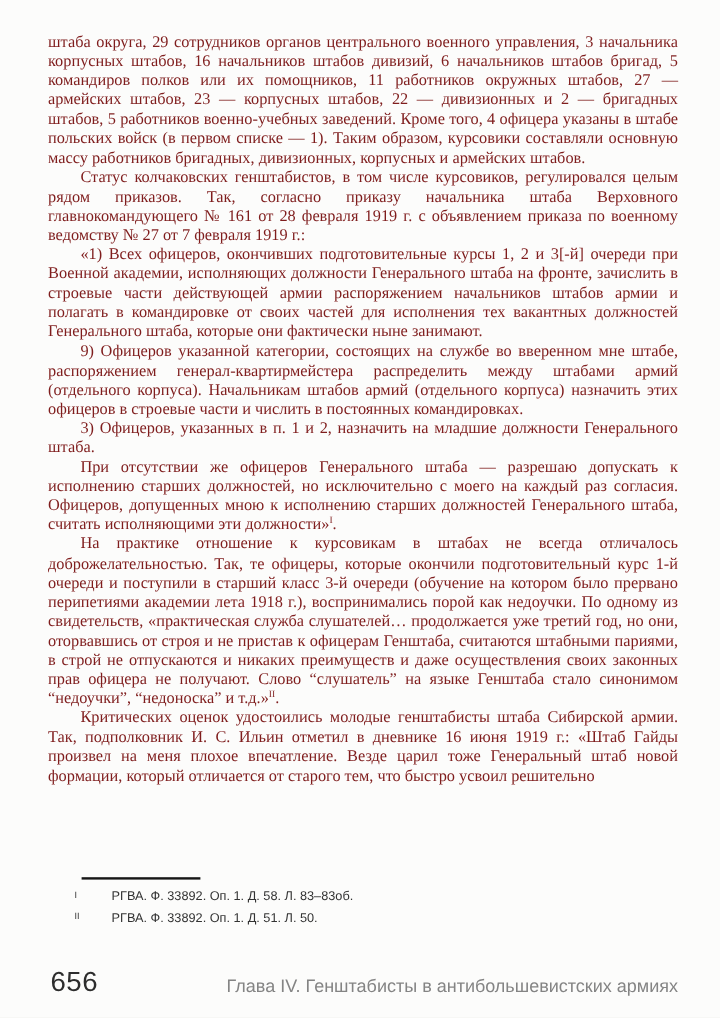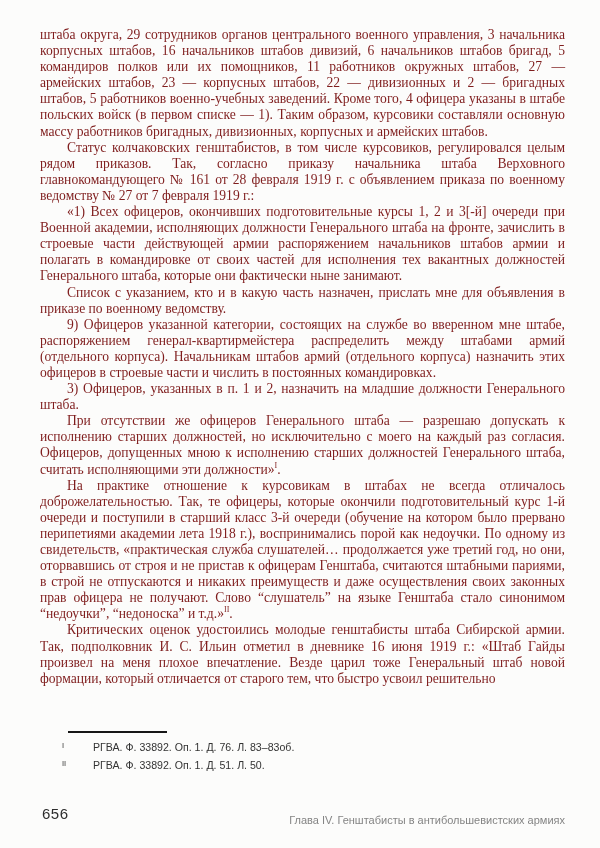--- a/index.html
+++ b/index.html
@@ -67,55 +67,54 @@
     left: 22px;
     top: -2px;
     font-size: 7.5px;
     color: #333333;
   }
   .footer-pagenum {
     position: absolute;
     left: 42px;
     top: 805px;
     font-family: "Liberation Sans", sans-serif;
-    font-size: 15px;
+    font-size: 23px;
     letter-spacing: 0.5px;
     color: #2d2d2d;
   }
   .footer-running-title {
     position: absolute;
     right: 35px;
     top: 814px;
     font-family: "Liberation Sans", sans-serif;
-    font-size: 11px;
+    font-size: 15px;
     color: #848484;
     margin-left: 39px;
   }
 </style>
 </head>
 <body>
 
 <div class="page">
 
   <main class="body-text">
       <p>штаба округа, 29 сотрудников органов центрального военного управления, 3 начальника корпусных штабов, 16 начальников штабов дивизий, 6 начальников штабов бригад, 5 командиров полков или их помощников, 11 работников окружных штабов, 27 — армейских штабов, 23 — корпусных штабов, 22 — дивизионных и 2 — бригадных штабов, 5 работников военно-учебных заведений. Кроме того, 4 офицера указаны в штабе польских войск (в первом списке — 1). Таким образом, курсовики составляли основную массу работников бригадных, дивизионных, корпусных и армейских штабов.</p>
       <p class="indent">Статус колчаковских генштабистов, в том числе курсовиков, регулировался целым рядом приказов. Так, согласно приказу начальника штаба Верховного главнокомандующего № 161 от 28 февраля 1919 г. с объявлением приказа по военному ведомству № 27 от 7 февраля 1919 г.:</p>
       <p class="indent">«1) Всех офицеров, окончивших подготовительные курсы 1, 2 и 3[-й] очереди при Военной академии, исполняющих должности Генерального штаба на фронте, зачислить в строевые части действующей армии распоряжением начальников штабов армии и полагать в командировке от своих частей для исполнения тех вакантных должностей Генерального штаба, которые они фактически ныне занимают.</p>
-      <p class="indent">Список с указанием, кто и в какую часть назначен, прислать мне для объявления в приказе по военному ведомству.</p>
       <p class="indent">9) Офицеров указанной категории, состоящих на службе во вверенном мне штабе, распоряжением генерал-квартирмейстера распределить между штабами армий (отдельного корпуса). Начальникам штабов армий (отдельного корпуса) назначить этих офицеров в строевые части и числить в постоянных командировках.</p>
       <p class="indent">3) Офицеров, указанных в п. 1 и 2, назначить на младшие должности Генерального штаба.</p>
       <p class="indent">При отсутствии же офицеров Генерального штаба — разрешаю допускать к исполнению старших должностей, но исключительно с моего на каждый раз согласия. Офицеров, допущенных мною к исполнению старших должностей Генерального штаба, считать исполняющими эти должности»<sup>I</sup>.</p>
       <p class="indent">На практике отношение к курсовикам в штабах не всегда отличалось доброжелательностью. Так, те офицеры, которые окончили подготовительный курс 1-й очереди и поступили в старший класс 3-й очереди (обучение на котором было прервано перипетиями академии лета 1918 г.), воспринимались порой как недоучки. По одному из свидетельств, «практическая служба слушателей… продолжается уже третий год, но они, оторвавшись от строя и не пристав к офицерам Генштаба, считаются штабными париями, в строй не отпускаются и никаких преимуществ и даже осуществления своих законных прав офицера не получают. Слово “слушатель” на языке Генштаба стало синонимом “недоучки”, “недоноска” и т.д.»<sup>II</sup>.</p>
       <p class="indent">Критических оценок удостоились молодые генштабисты штаба Сибирской армии. Так, подполковник И. С. Ильин отметил в дневнике 16 июня 1919 г.: «Штаб Гайды произвел на меня плохое впечатление. Везде царил тоже Генеральный штаб новой формации, который отличается от старого тем, что быстро усвоил решительно</p>
     </main>
 
   <section class="footnotes">
     <hr class="fn-rule">
     <div>
-        <p class="footnote"><span class="fn-marker">I</span><span>РГВА. Ф. 33892. Оп. 1. Д. 76. Л. 83–83об.</span></p>
+        <p class="footnote"><span class="fn-marker">I</span><span>РГВА. Ф. 33892. Оп. 1. Д. 58. Л. 83–83об.</span></p>
         <p class="footnote"><span class="fn-marker">II</span><span>РГВА. Ф. 33892. Оп. 1. Д. 51. Л. 50.</span></p>
       </div>
   </section>
 
   <footer>
     <div class="footer-pagenum">656</div>
     <div class="footer-running-title">Глава IV. Генштабисты в антибольшевистских армиях</div>
   </footer>
 
 </div>

